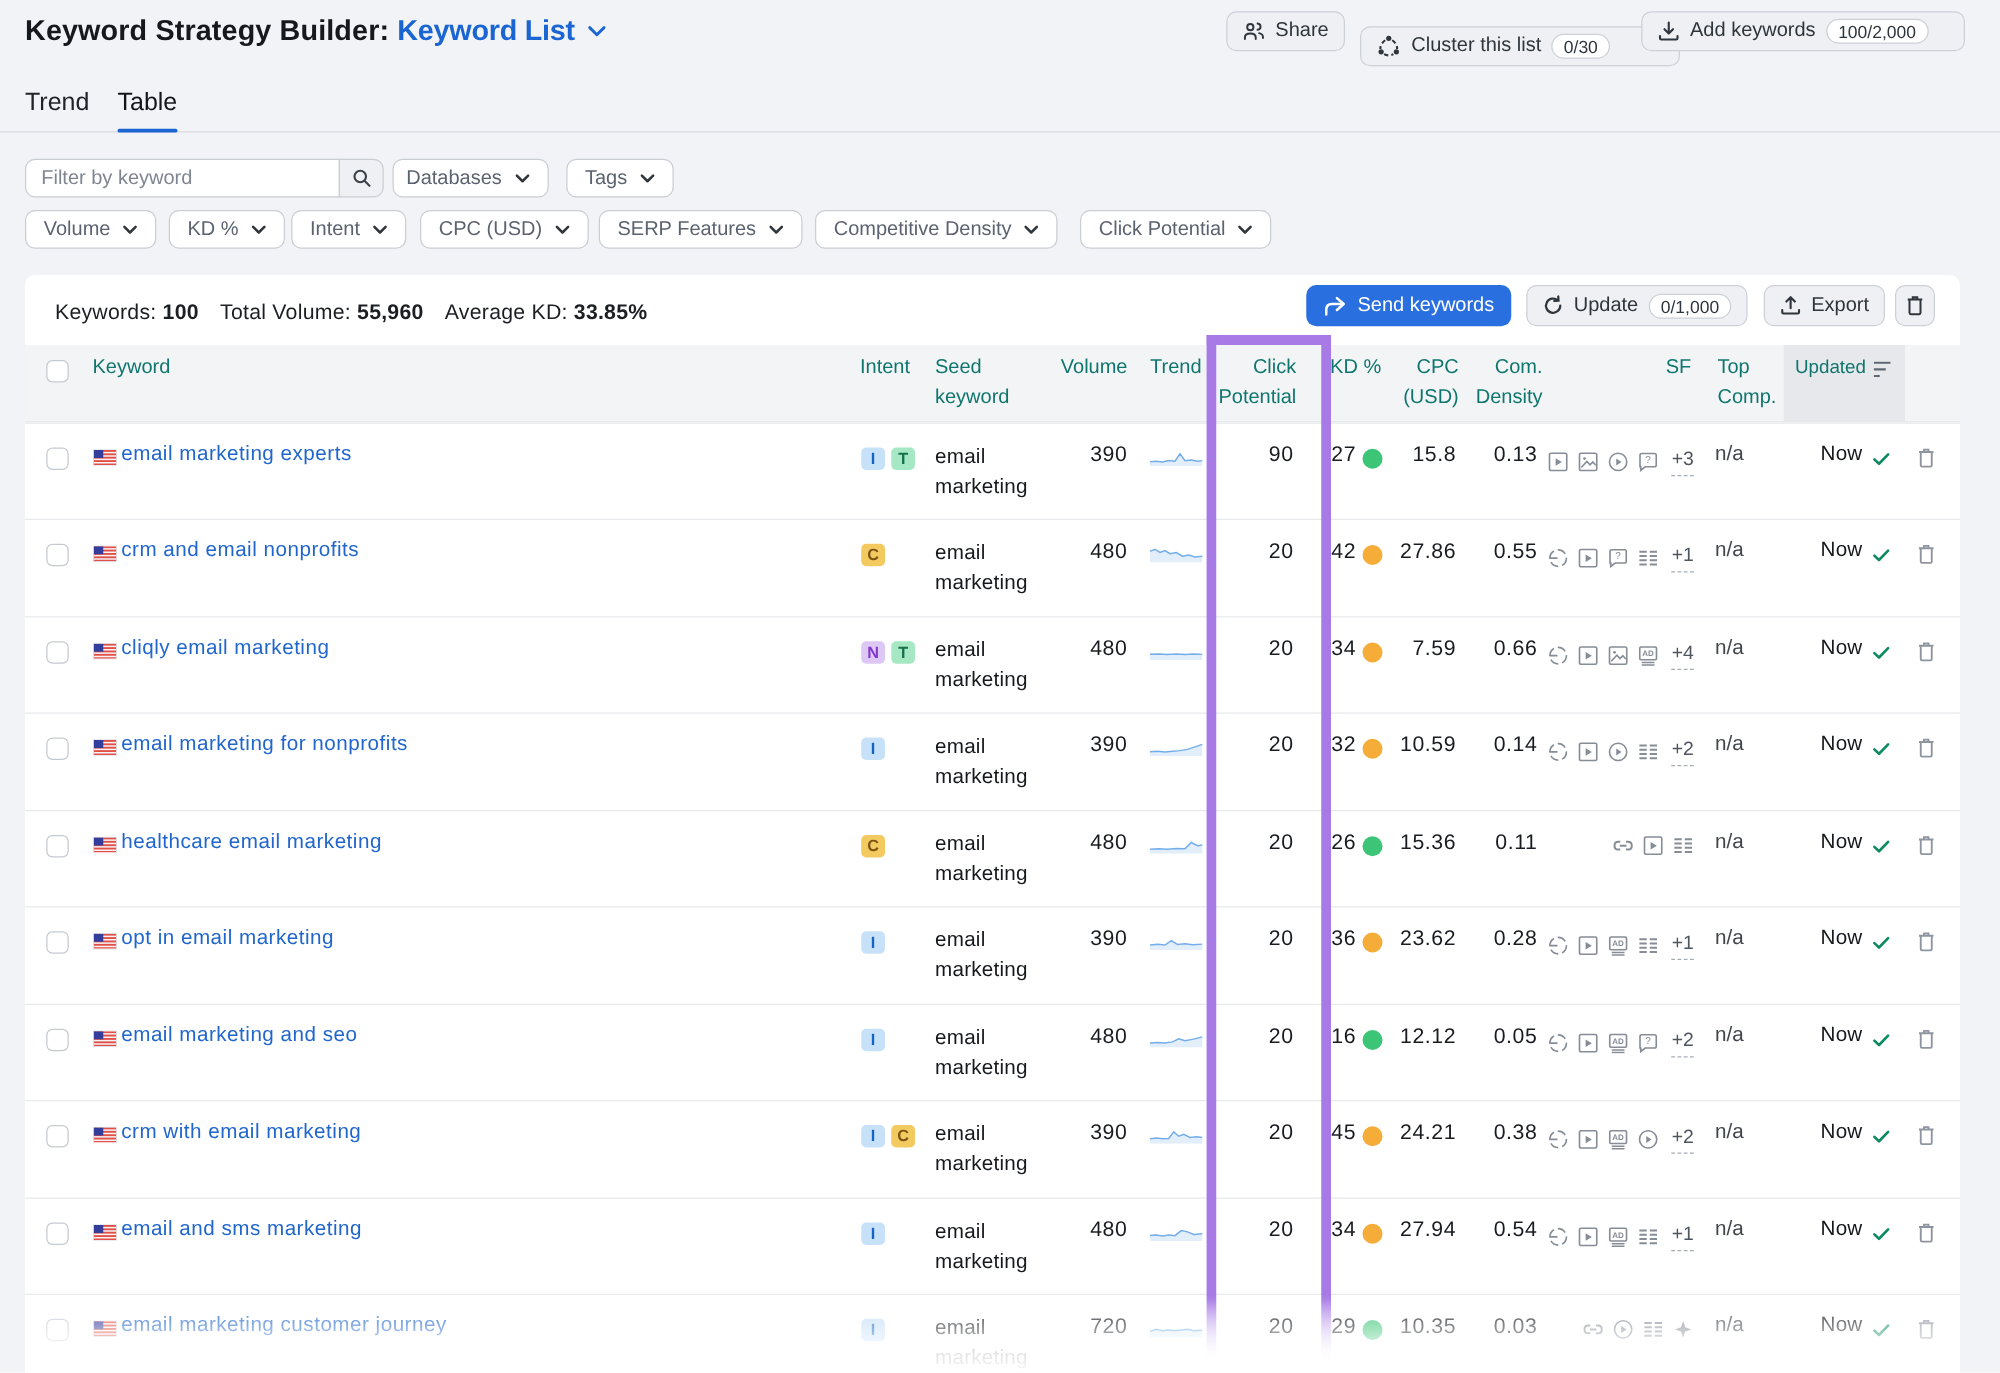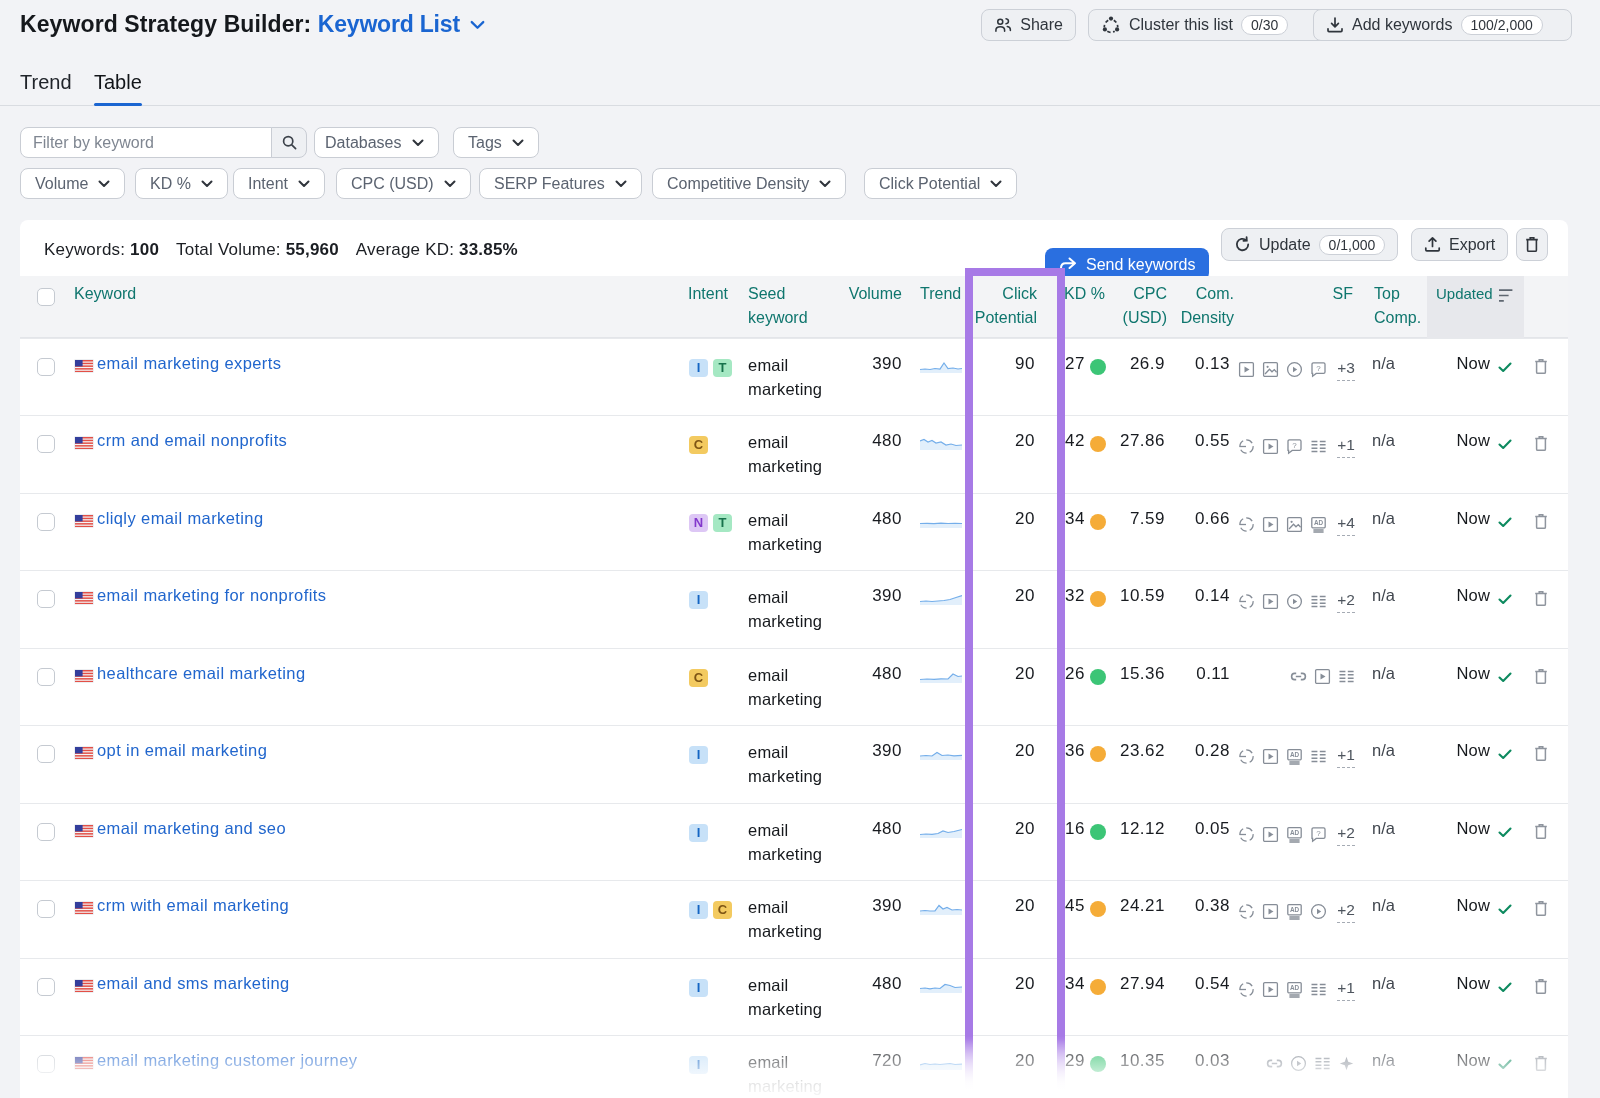--- a/index.html
+++ b/index.html
@@ -20,21 +20,21 @@
 .fin { position:absolute; left:20px; top:127px; width:252px; height:31px; background:#fff; border:1px solid #c9cdd4; border-radius:8px 0 0 8px; font-size:16px; color:#7f8691; display:flex; align-items:center; padding-left:12px; }
 .fbtn-search { position:absolute; left:271px; top:127px; width:36px; height:31px; background:#eef0f3; border:1px solid #c9cdd4; border-radius:0 8px 8px 0; display:flex; align-items:center; justify-content:center; }
 .drop { position:absolute; height:31px; background:#fff; border:1px solid #c9cdd4; border-radius:8px; font-size:16px; color:#5b6370; display:flex; align-items:center; padding:0 14px; gap:10px; }
 .r1 { top:127px; }
 .r2 { top:168px; }
 
 .card { position:absolute; left:20px; top:220px; width:1548px; height:878px; background:#fff; border-radius:8px 8px 0 0; }
 .stats { position:absolute; left:24px; top:20px; font-size:17px; color:#1b1e23; letter-spacing:0.2px; }
 .stats .gap { display:inline-block; width:17px; }
 .stats b { font-weight:bold; }
-.bluebtn { position:absolute; top:8px; left:1025px; height:33px; background:#2a6fe0; border-radius:8px; color:#fff; font-size:16px; display:flex; align-items:center; padding:0 14px; gap:9px;margin-top:20px; }
+.bluebtn { position:absolute; top:8px; left:1025px; height:33px; background:#2a6fe0; border-radius:8px; color:#fff; font-size:16px; display:flex; align-items:center; padding:0 14px; gap:9px; }
 .sbtn { position:absolute; top:8px; height:33px; background:#eef0f3; border:1px solid #ccd0d7; border-radius:8px; display:flex; align-items:center; font-size:16px; color:#2f353c; padding:0 12px; gap:8px; }
 
 .thead { position:absolute; left:0; top:56px; width:1548px; height:61.5px; background:#f3f4f6; border-bottom:1px solid #e3e5e9; font-size:16px; color:#0f766e; }
 .thead .cell { position:absolute; top:6px; line-height:24px; }
 .upcell { position:absolute; left:1407px; top:0; width:97px; height:61.5px; background:#e7e8ec; }
 .cb { position:absolute; width:18px; height:18px; background:#fff; border:1px solid #c5cad1; border-radius:5px; }
 
 .row { position:absolute; left:0; width:1548px; height:77.5px; border-top:1px solid #e7e9ec; background:#fff; }
 .card .row { left:0; }
 .kw { color:#2166cd; font-size:16.5px; letter-spacing:0.4px; text-decoration:none; }
@@ -72,21 +72,21 @@
 
 <div class="gbtn" style="left:981px;width:95px;">
 <svg width="19" height="18" viewBox="0 0 19 18">
       <g fill="none" stroke="#2f353c" stroke-width="1.6" stroke-linecap="round">
         <circle cx="6.5" cy="5.6" r="2.6"></circle>
         <path d="M2 15.4 L2 14.2 Q2 10.8 6.5 10.8 Q11 10.8 11 14.2 L11 15.4"></path>
         <path d="M12.5 2.6 Q15 3 15 5.2 Q15 7.4 12.5 7.8 M13.8 10.6 Q17 11.2 17 14 L17 14.6"></path>
       </g>
     </svg>
 Share</div>
-<div class="gbtn" style="left:1088px;width:256px;">
+<div class="gbtn" style="left:1088px;width:256px;margin-top:12px;">
 <svg width="20" height="20" viewBox="0 0 20 20">
       <g fill="#2f353c" stroke="none">
         <circle cx="10" cy="3.6" r="2.1"></circle>
         <circle cx="3.9" cy="14.4" r="2.1"></circle>
         <circle cx="16.1" cy="14.4" r="2.1"></circle>
       </g>
       <g fill="none" stroke="#2f353c" stroke-width="1.7" stroke-dasharray="3.4 2.6">
         <path d="M7.2 5.2 Q3.2 8 3.3 12.2 M12.8 5.2 Q16.8 8 16.7 12.2 M6.3 16.3 Q10 18.4 13.7 16.3"></path>
       </g>
     </svg>
@@ -203,21 +203,21 @@
 <span class="abs num" style="right:666px;top:15px">390</span>
 <span class="abs" style="left:900px;top:20px">
         <svg class="tr" viewBox="0 0 42 14">
           <path d="M0 10.5 L5 10 L10 10.5 L15 9.5 L20 10 L24 4 L28 9.5 L33 9 L38 10 L42 9.5 L42 14 L0 14 Z" class="tf"></path>
           <path d="M0 10.5 L5 10 L10 10.5 L15 9.5 L20 10 L24 4 L28 9.5 L33 9 L38 10 L42 9.5" class="tl"></path>
         </svg>
       </span>
 <span class="abs num" style="right:533px;top:15px">90</span>
 <span class="abs num" style="right:483px;top:15px">27</span>
 <span class="abs dot" style="left:1070px;top:20px;background:#3cc576"></span>
-<span class="abs num" style="right:403px;top:15px">26.9</span>
+<span class="abs num" style="right:403px;top:15px">15.8</span>
 <span class="abs num" style="right:338px;top:15px">0.13</span>
 <span class="abs sfrow" style="right:213px;top:19px">
         <svg class="sf" viewBox="0 0 17 17">
           <rect x="1.6" y="1.6" width="13.8" height="13.8" rx="1.2" fill="none"></rect>
           <path d="M6.5 5.5 L11.5 8.5 L6.5 11.5 Z" fill="#868d97" stroke="none"></path>
         </svg>
         <svg class="sf" viewBox="0 0 17 17">
           <rect x="1.6" y="1.6" width="13.8" height="13.8" rx="1.2" fill="none"></rect>
           <circle cx="5.6" cy="5.8" r="1.1" fill="#868d97" stroke="none"></circle>
           <path d="M3 13 L7.5 8.2 L10 10.8 L12.3 8.6 L14.6 11.2" fill="none"></path>

